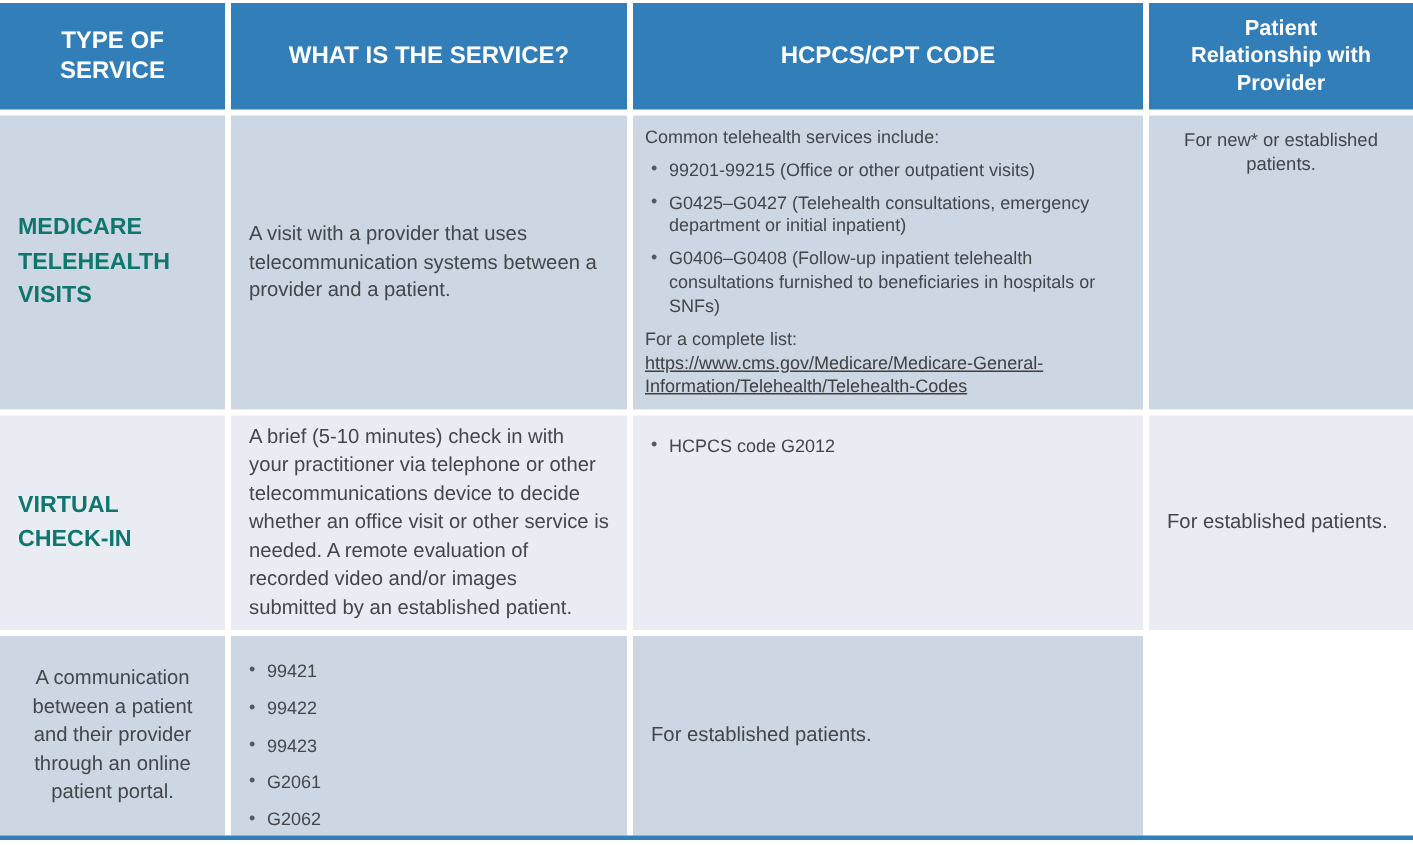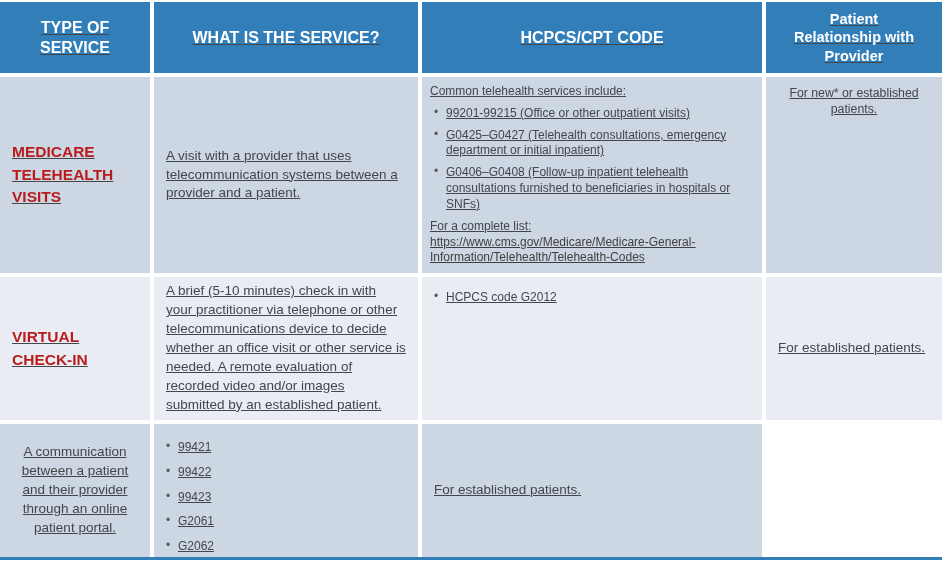--- a/index.html
+++ b/index.html
@@ -18,21 +18,20 @@
   }
   .table-grid {
     position: absolute;
     top: 2px; left: 0;
     display: grid;
     grid-template-columns: 150px 264px 340px 176px;
     grid-template-rows: 71px 196px 143px 133px;
     gap: 4px;
     width: 868px;
     background: #ffffff;
-    text-decoration: underline;
   }
   .cell { overflow: hidden; }
   
   .th {
     background: #317eb8;
     color: #ffffff;
     font-weight: bold;
     display: flex;
     align-items: center;
     justify-content: center;
@@ -45,21 +44,21 @@
   .th.small .inner { max-width: 122px; }
   
   .dark  { background: #cdd6e3; }
   .light { background: #e9edf3; }
   .type-cell {
     display: flex;
     align-items: center;
     padding: 8px 8px 8px 12px;
     font-size: 15.5px;
     font-weight: bold;
-    color: #b91c1c;
+    color: #0f766e;
     line-height: 1.45;
   }
   .desc-cell {
     display: flex;
     align-items: center;
     padding: 20px 12px;
     font-size: 13.5px;
     line-height: 1.4;
   }
   .desc-cell.centered { text-align: center; justify-content: center; }

